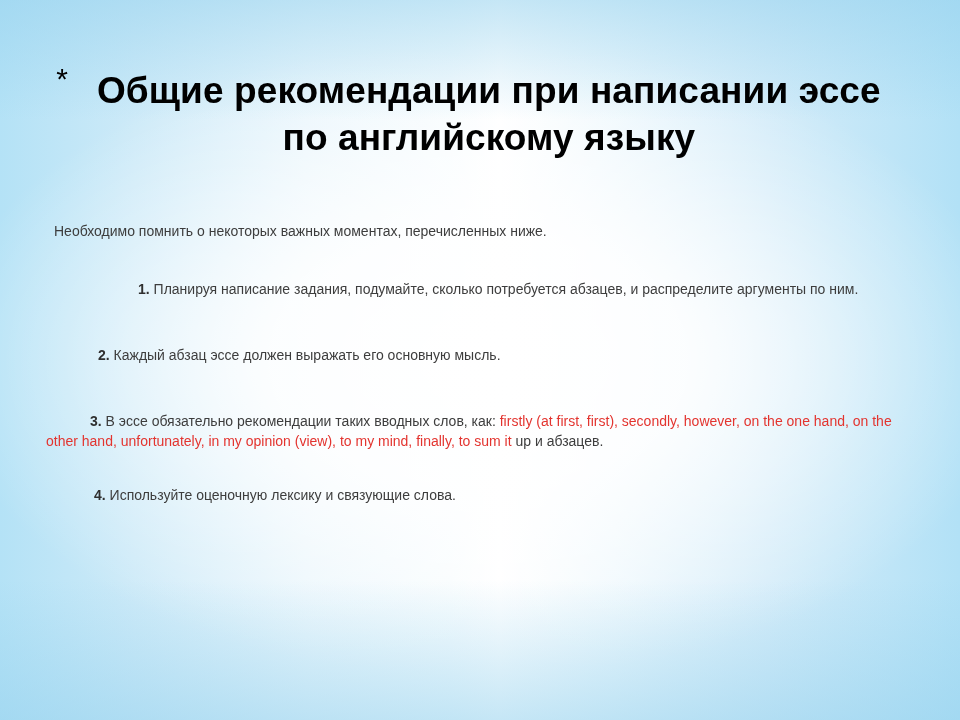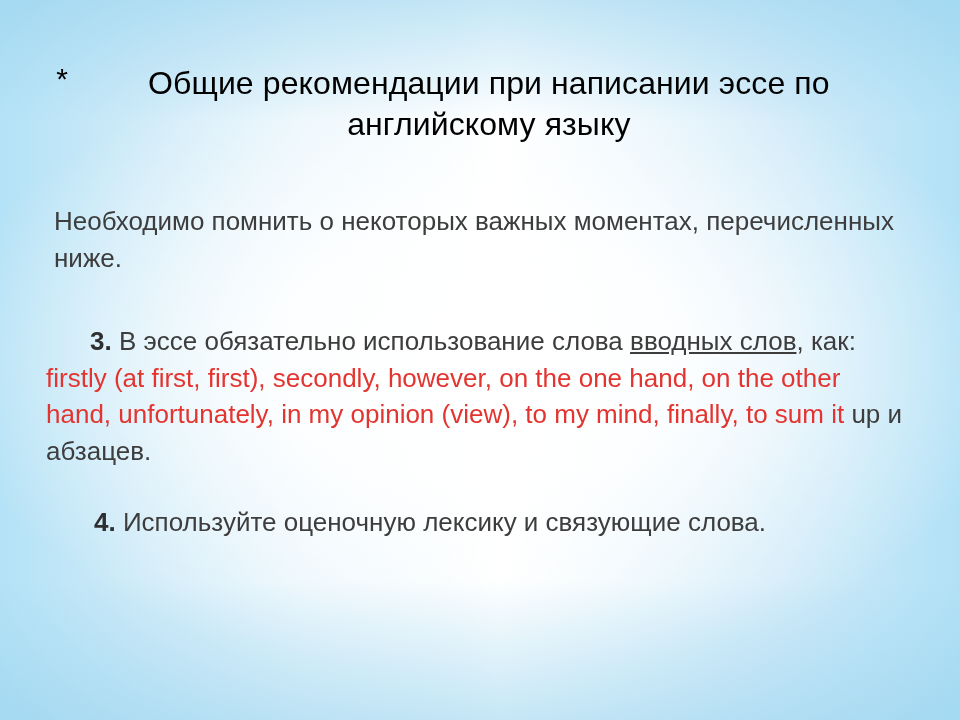--- a/index.html
+++ b/index.html
@@ -49,31 +49,31 @@
   }
   .bullet-star {
     color: #000;
     font-size: 30px;
     line-height: 1;
     margin-top: 22px;
     margin-right: 6px;
     font-family: "Liberation Sans", sans-serif;
   }
   .title {
-    font-size: 32px;
-    font-weight: normal;
+    font-size: 37px;
+    font-weight: bold;
     color: #000000;
     text-align: center;
     line-height: 1.28;
     max-width: 830px;
     letter-spacing: 0.1px;
   }
   .body {
     margin-top: 36px;
-    font-size: 26px;
+    font-size: 14px;
     color: #3d3d3d;
     line-height: 1.42;
   }
   .intro {
     margin: 0 0 0 8px;
     color: #3d3d3d;
   }
   .item {
     margin-top: 30px;
     color: #3d3d3d;
@@ -94,46 +94,53 @@
   }
   .item-4 {
     text-indent: 48px;
     margin-top: 34px;
   }
   .num {
     font-weight: bold;
     color: #2f2f2f;
   }
   .underline {
-    text-decoration: underline;
   }
   .red {
     color: #e3342f;
   }
 </style>
 </head>
 <body>
 
 <div class="slide">
   <div class="content">
 
     <div class="title-row">
       <span class="bullet-star">*</span>
       <h1 class="title">Общие рекомендации при написании эссе по английскому языку</h1>
     </div>
 
     <div class="body">
 
       <p class="intro">Необходимо помнить о некоторых важных моментах, перечисленных ниже.</p>
 
+      <p class="item item-1">
+        <span class="num">1.</span>
+        <span>Планируя написание задания, подумайте, сколько потребуется абзацев, и распределите аргументы по ним.</span>
+      </p>
 
+      <p class="item item-2">
+        <span class="num">2.</span>
+        <span>Каждый абзац эссе должен выражать его основную мысль.</span>
+      </p>
 
       <p class="item item-3">
         <span class="num">3.</span>
-        <span>В эссе обязательно использование слова </span><span class="underline">вводных слов</span><span>, как: </span><span class="red">firstly (at first, first), secondly, however, on the one hand, on the other hand, unfortunately, in my opinion (view), to my mind, finally, to sum it</span><span> up и абзацев.</span>
+        <span>В эссе обязательно рекомендации таких </span><span class="underline">вводных слов</span><span>, как: </span><span class="red">firstly (at first, first), secondly, however, on the one hand, on the other hand, unfortunately, in my opinion (view), to my mind, finally, to sum it</span><span> up и абзацев.</span>
       </p>
 
       <p class="item item-4">
         <span class="num">4.</span>
         <span>Используйте оценочную лексику и связующие слова.</span>
       </p>
 
     </div>
   </div>
 </div>

